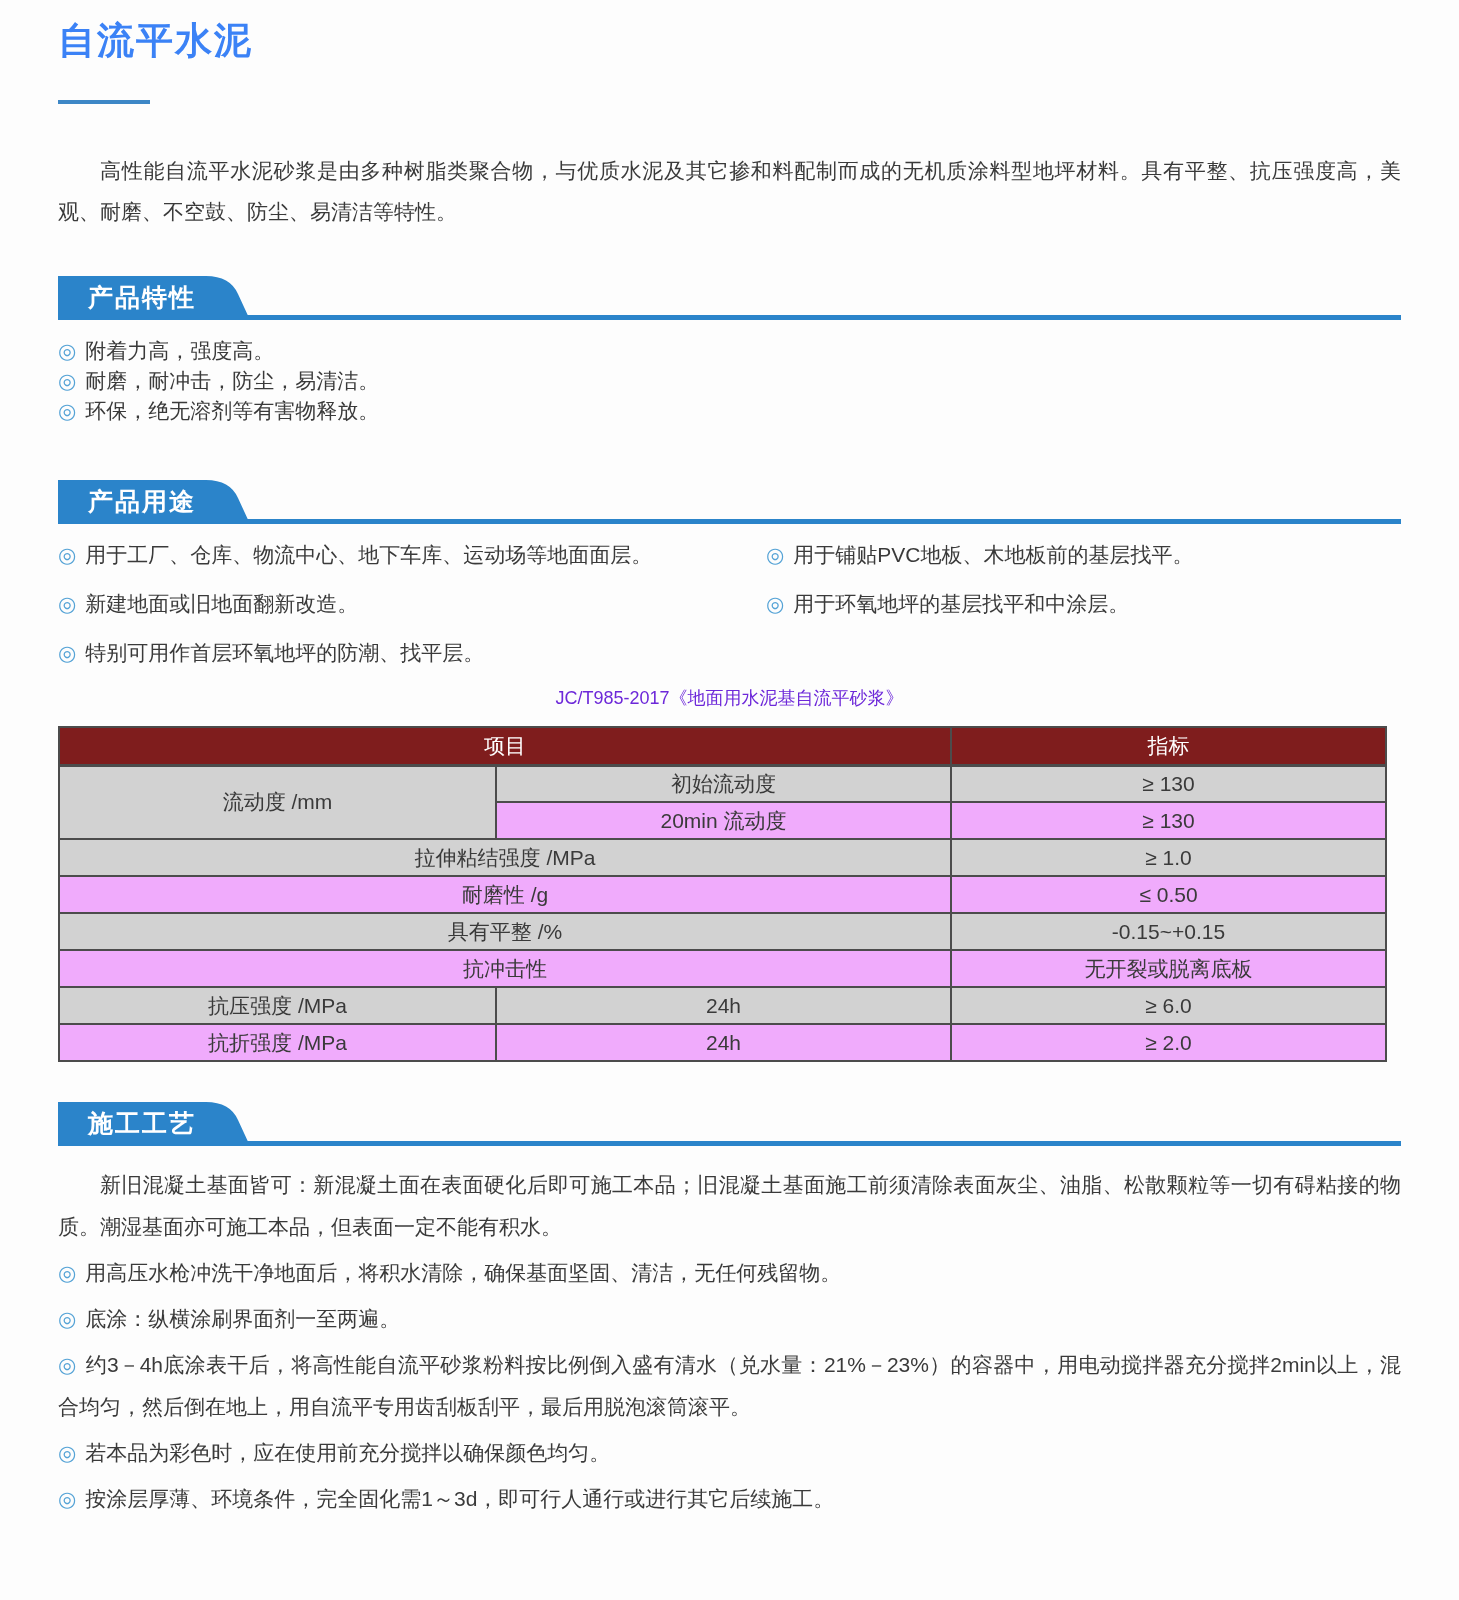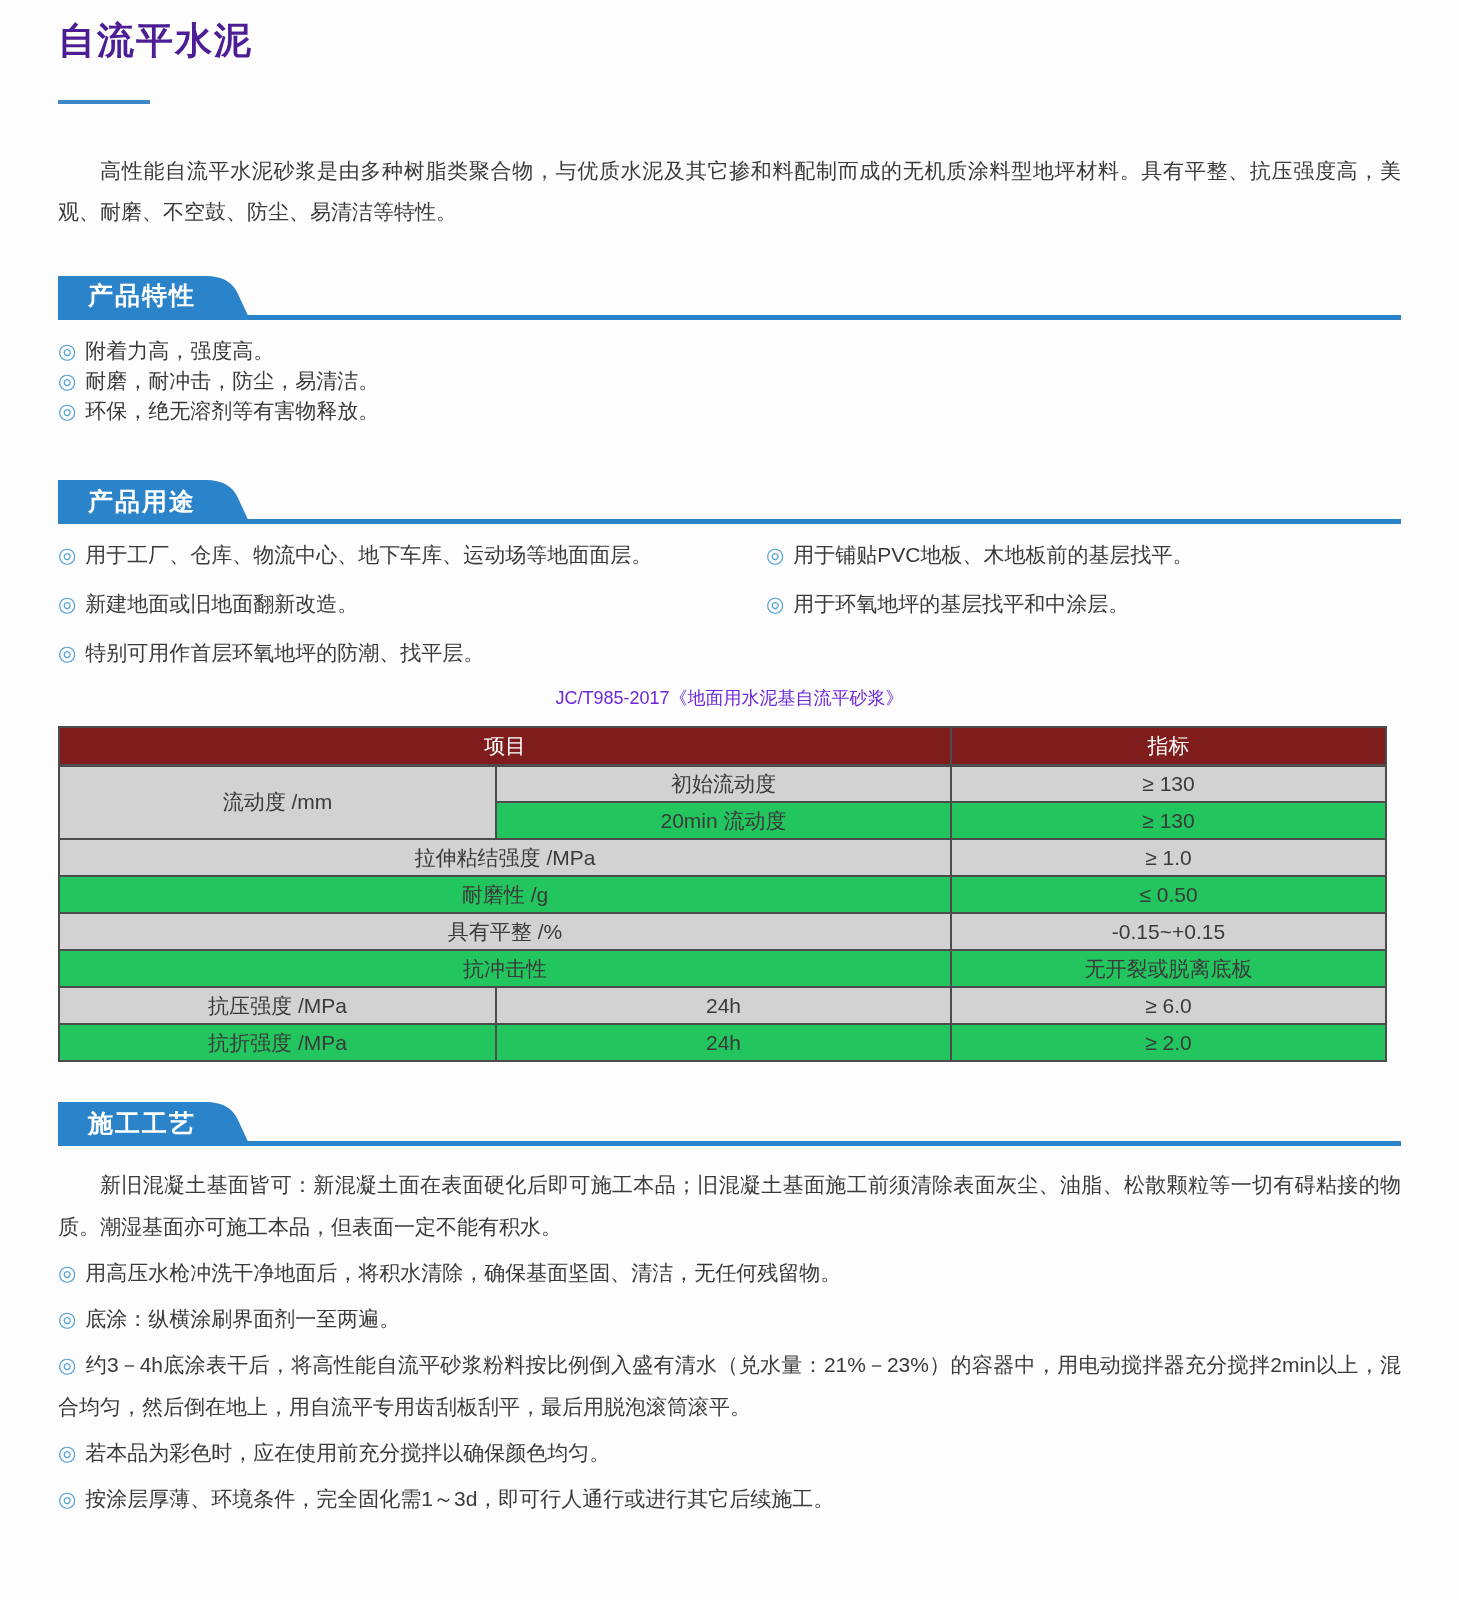--- a/index.html
+++ b/index.html
@@ -7,21 +7,21 @@
   body {
     width: 1459px; height: 1600px;
     font-family: "Liberation Sans", "DejaVu Sans", sans-serif;
     color: #3a3a3a;
     overflow: hidden;
   }
   .page { padding: 16px 58px 0 58px; }
 
   
   .title {
-    color: #4c1d95;
+    color: #3b82f6;
     font-size: 37px;
     font-weight: bold;
     letter-spacing: 2px;
   }
   .title-underline {
     width: 92px; height: 4px;
     background: #3d87c6;
     margin-top: 34px;
   }
 
@@ -106,39 +106,39 @@
     height: 37px;
     padding: 1px 4px;
   }
   table.params th {
     background: #7f1d1d;
     color: #ffffff;
     height: 38px;
     border-bottom-width: 3px;
   }
   table.params .gray { background: #d2d2d2; }
-  table.params .white { background: #22c55e; }
+  table.params .white { background: #f0abfc; }
 
   
   .process-intro {
     margin-top: 18px;
     font-size: 21px;
     line-height: 42px;
     text-indent: 2em;
     text-align: justify;
   }
   .process-item {
     font-size: 21px;
     line-height: 42px;
     text-align: justify;
     margin-top: 4px;
   }
 
   
-  .sec-features  { margin-top: 44px; font-family: Liberation Mono, monospace; }
+  .sec-features  { margin-top: 44px; }
   .sec-uses      { margin-top: 54px; }
   .sec-params    { margin-top: 42px; }
   .sec-process   { margin-top: 40px; }
 </style>
 </head>
 <body>
 
 <div class="page">
 
   <h1 class="title">自流平水泥</h1>

